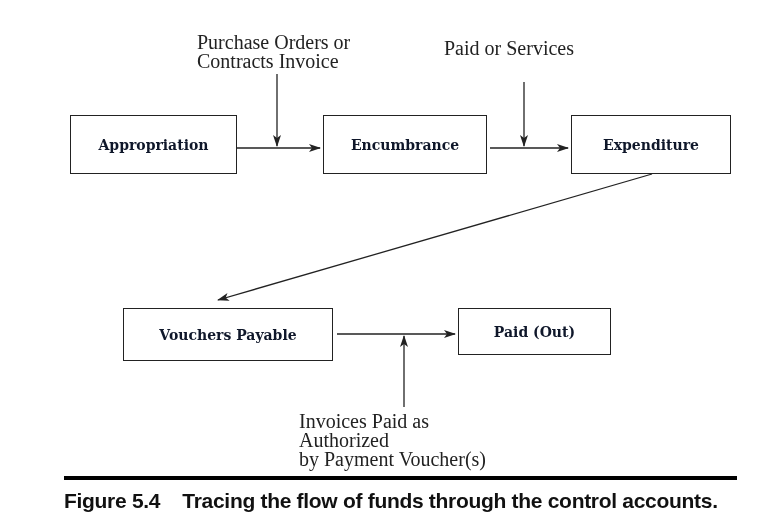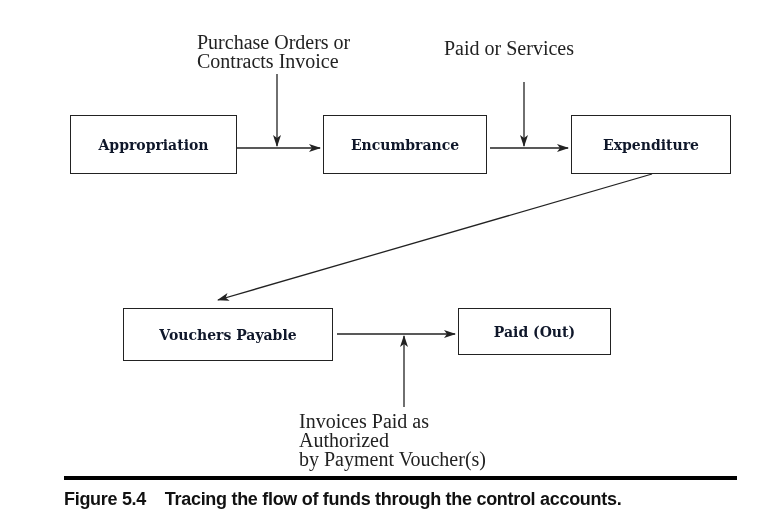--- a/index.html
+++ b/index.html
@@ -6,21 +6,21 @@
   body { width:779px; height:527px; position:relative; overflow:hidden; }
   .box { position:absolute; border:1.3px solid #222; background:#fff; box-sizing:border-box;
          display:flex; align-items:center; justify-content:center;
          font-family:"DejaVu Serif", serif; font-weight:bold; font-size:14px; color:#0f172a; }
   .lbl { position:absolute; text-align:left; font-family:"Liberation Serif", serif;
          font-size:20px; line-height:19px; color:#222; }
   .lbl span { display:block; }
   svg.lines { position:absolute; left:0; top:0; }
   .rule { position:absolute; left:64px; top:476px; width:673px; height:4px; background:#000; }
   .caption { position:absolute; left:64px; top:489px; font-family:"Liberation Sans", sans-serif;
-             font-weight:bold; font-size:18px; color:#111; letter-spacing:-0.3px; white-space:pre; }
+             font-weight:bold; font-size:21px; color:#111; letter-spacing:-0.3px; white-space:pre; }
 </style>
 </head>
 <body>
 
 <svg class="lines" width="779" height="527">
   <defs>
     <marker id="ah" markerWidth="12" markerHeight="8" refX="11" refY="4" orient="auto" markerUnits="userSpaceOnUse">
       <path d="M0,0 L12,4 L0,8 L3,4 Z" fill="#222"></path>
     </marker>
   </defs>

